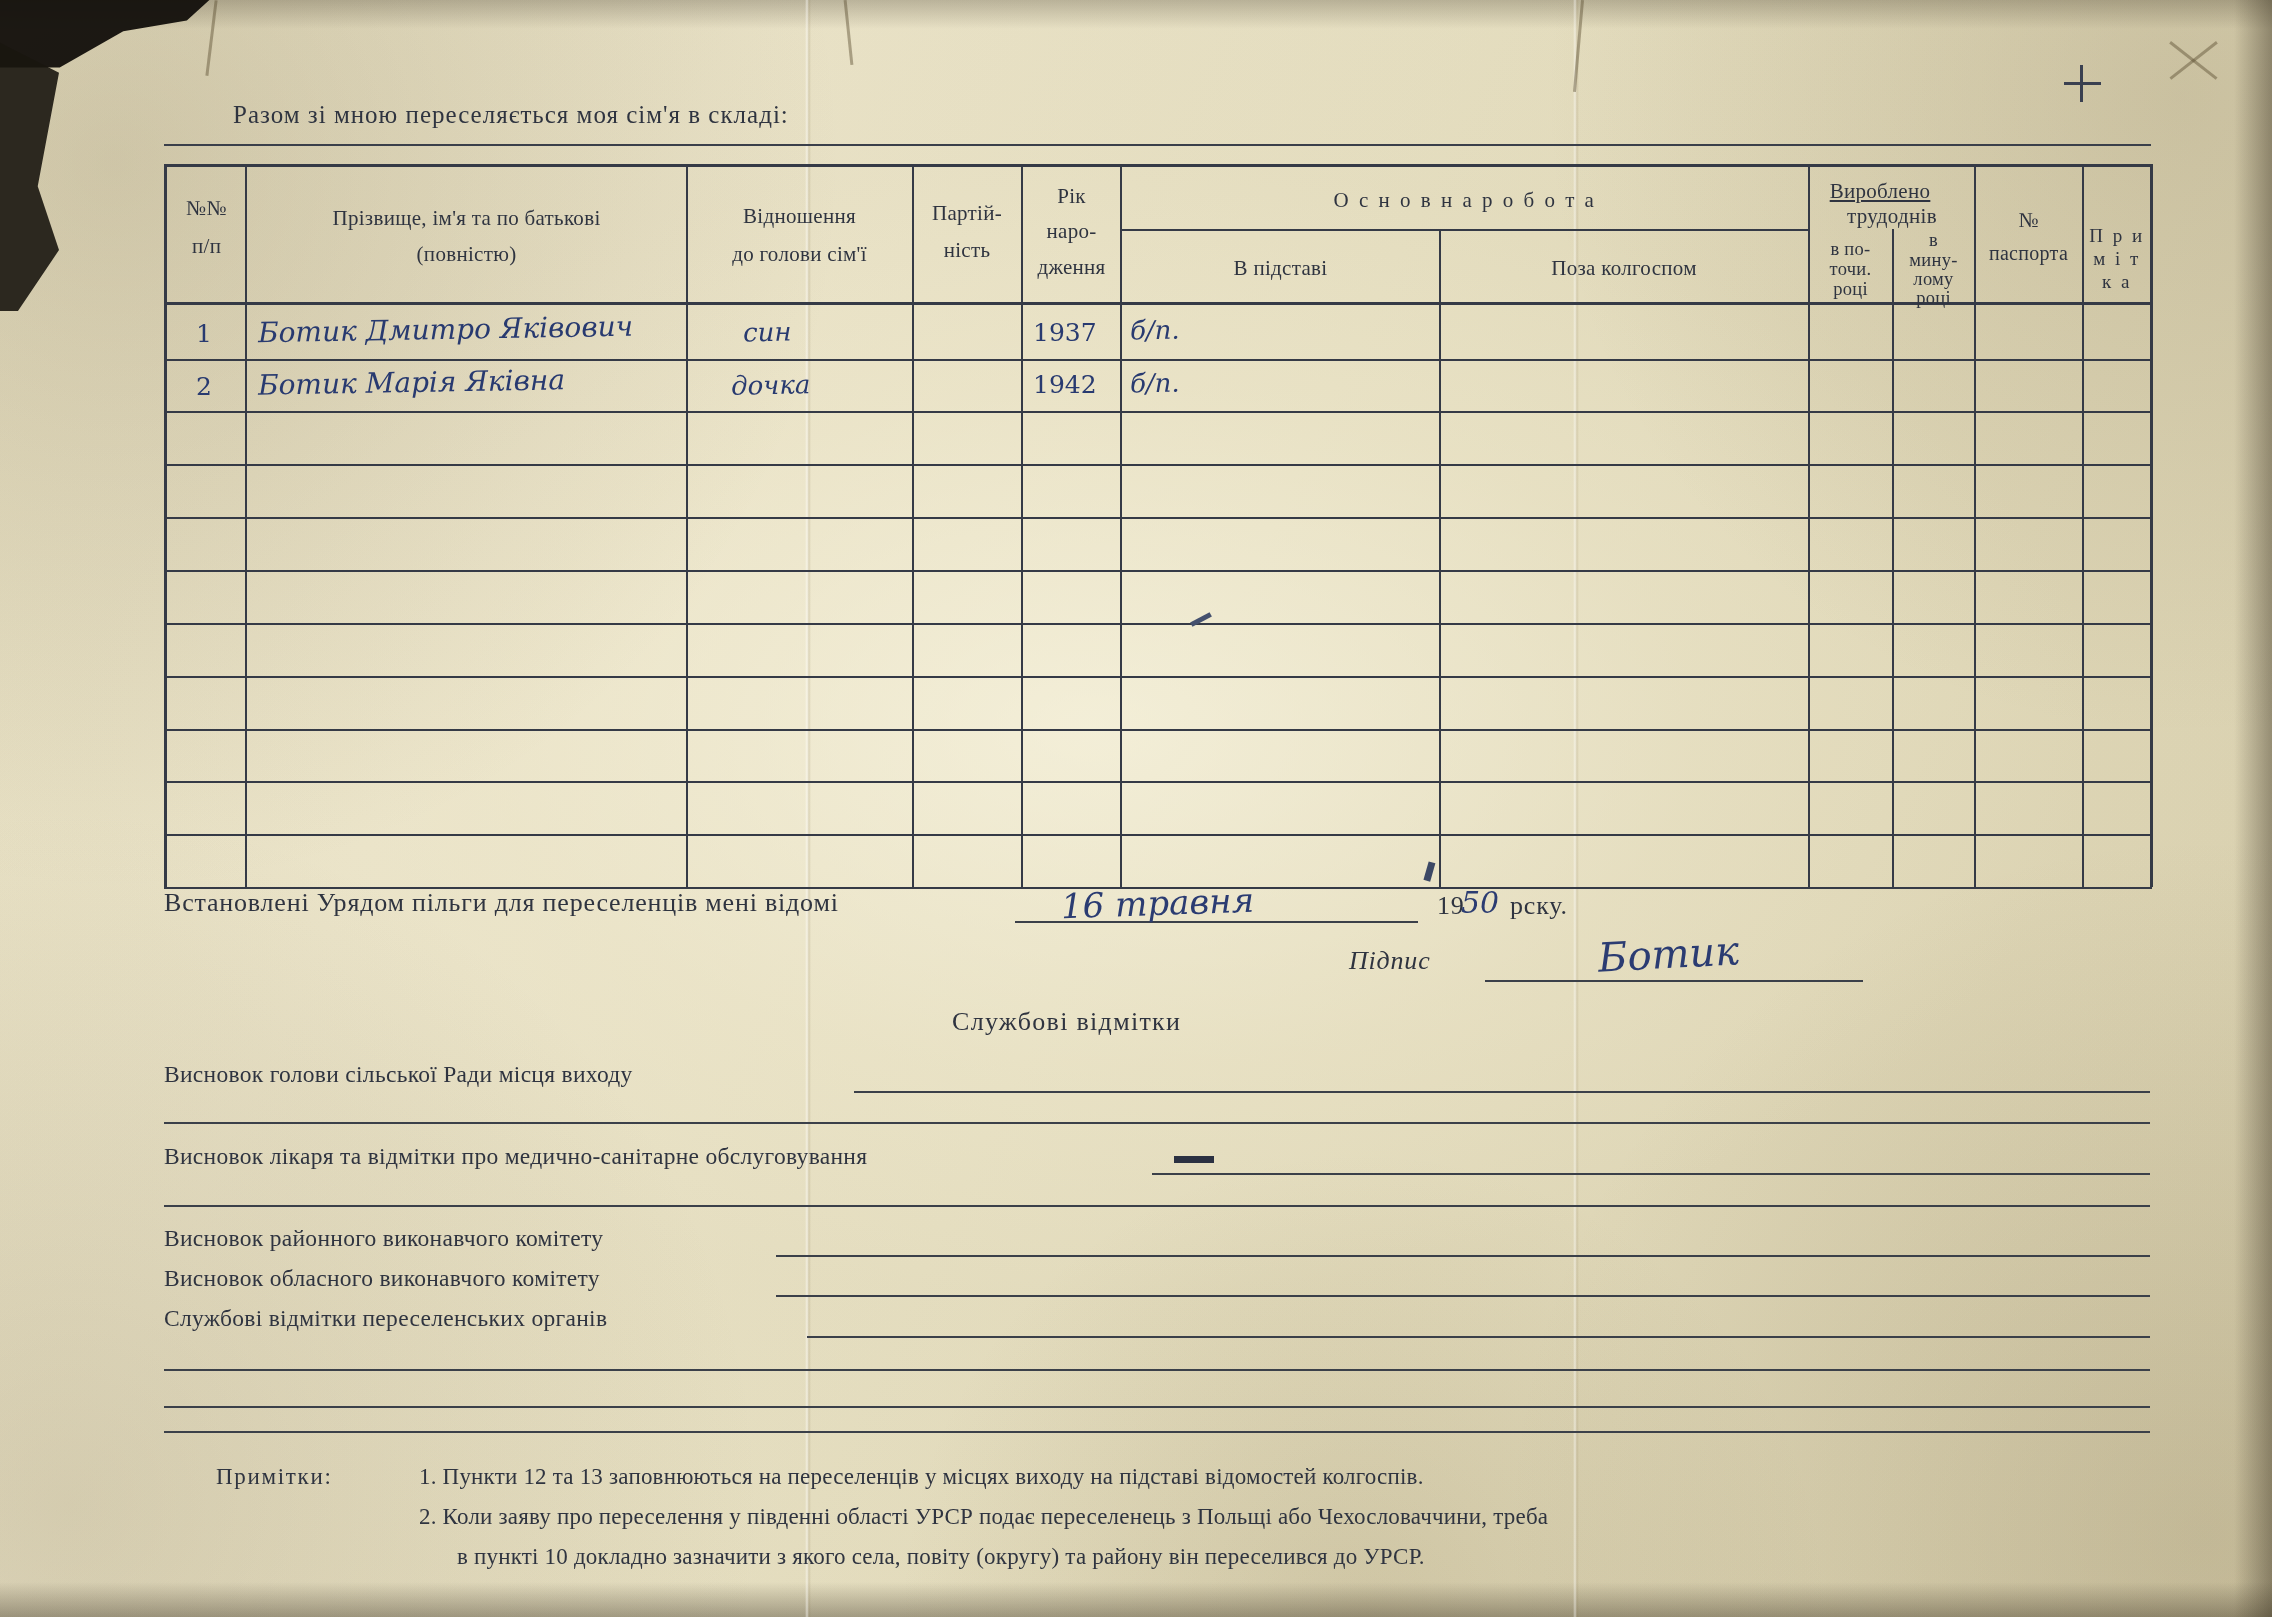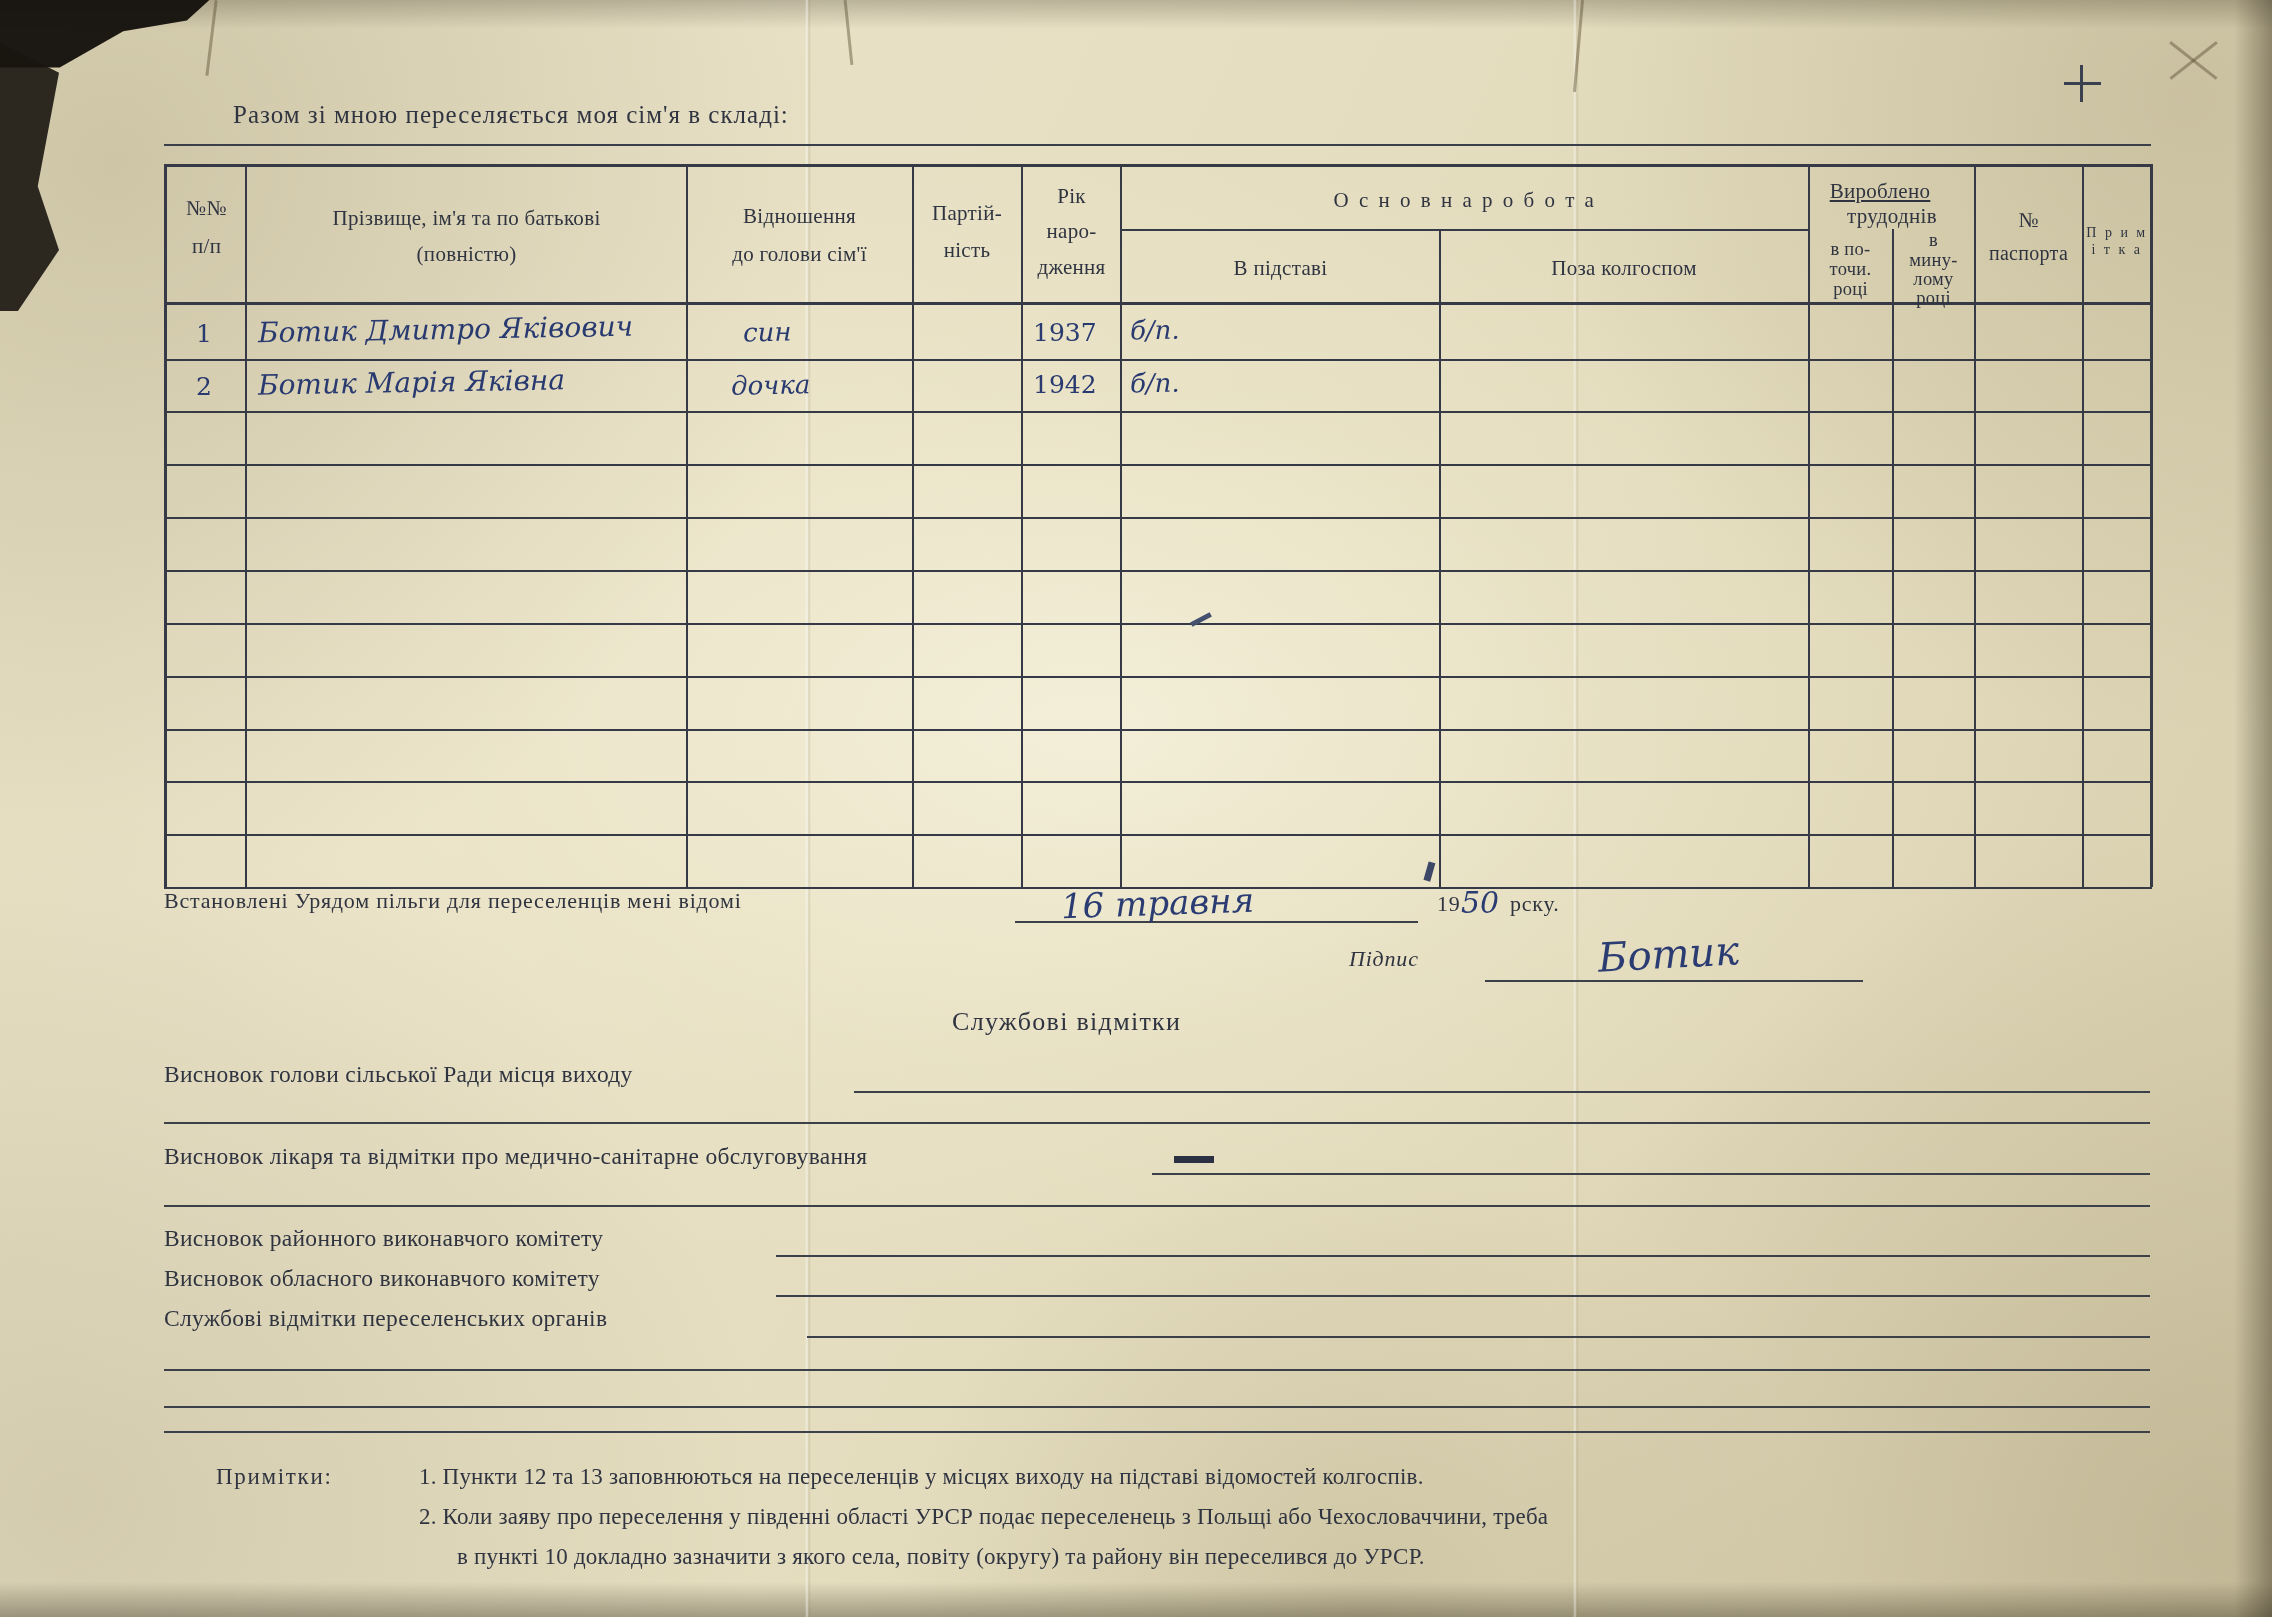--- a/index.html
+++ b/index.html
@@ -130,21 +130,21 @@
   .cellhand.num { font-style: normal; font-size: 25px; transform: rotate(0deg); }
 
   
   .lbl {
     position:absolute;
     font-size: 23.5px;
     color:#2f3440;
     white-space:nowrap;
     letter-spacing:0.3px;
   }
-  .lbl.big { font-size: 22px; letter-spacing: 0.8px; }
+  .lbl.big { font-size: 26px; letter-spacing: 0.8px; }
   .center-head {
     position:absolute;
     font-size: 26px;
     letter-spacing: 1.3px;
     color:#2f3440;
   }
   .hline {
     position:absolute;
     height: 1.7px;
     background:#3b4049;
@@ -247,21 +247,21 @@
       <div class="th" style="left:1646px; top:114px; width:81px; font-size:18.5px;">році</div>
 
       <div class="th" style="left:1730px; top:65px; width:79px; font-size:18.5px;">в</div>
       <div class="th" style="left:1730px; top:85px; width:79px; font-size:18.5px;">мину-</div>
       <div class="th" style="left:1730px; top:104px; width:79px; font-size:18.5px;">лому</div>
       <div class="th" style="left:1730px; top:123px; width:79px; font-size:18.5px;">році</div>
 
       <div class="th" style="left:1812px; top:44px; width:106px;">№</div>
       <div class="th" style="left:1809px; top:77px; width:111px; font-size:20px;font-family:Liberation Serif, serif;">паспорта</div>
 
-      <div class="th sp" style="left:1921px; top:60px; width:64px; font-size:14px;">П р и м і т к а</div>
+      <div class="th sp" style="left:1921px; top:60px; width:64px; font-size:19px;">П р и м і т к а</div>
 
       <div class="cellhand num" style="left:32px; top:155px;">1</div>
       <div class="cellhand" style="left:94px; top:149px; font-size:28px;">Ботик Дмитро Яківович</div>
       <div class="cellhand" style="left:579px; top:153px;">син</div>
       <div class="cellhand num" style="left:869px; top:154px;">1937</div>
       <div class="cellhand" style="left:966px; top:151px;">б/п.</div>
 
       <div class="cellhand num" style="left:32px; top:208px;">2</div>
       <div class="cellhand" style="left:94px; top:202px; font-size:28px;">Ботик Марія Яківна</div>
       <div class="cellhand" style="left:567px; top:206px;">дочка</div>

